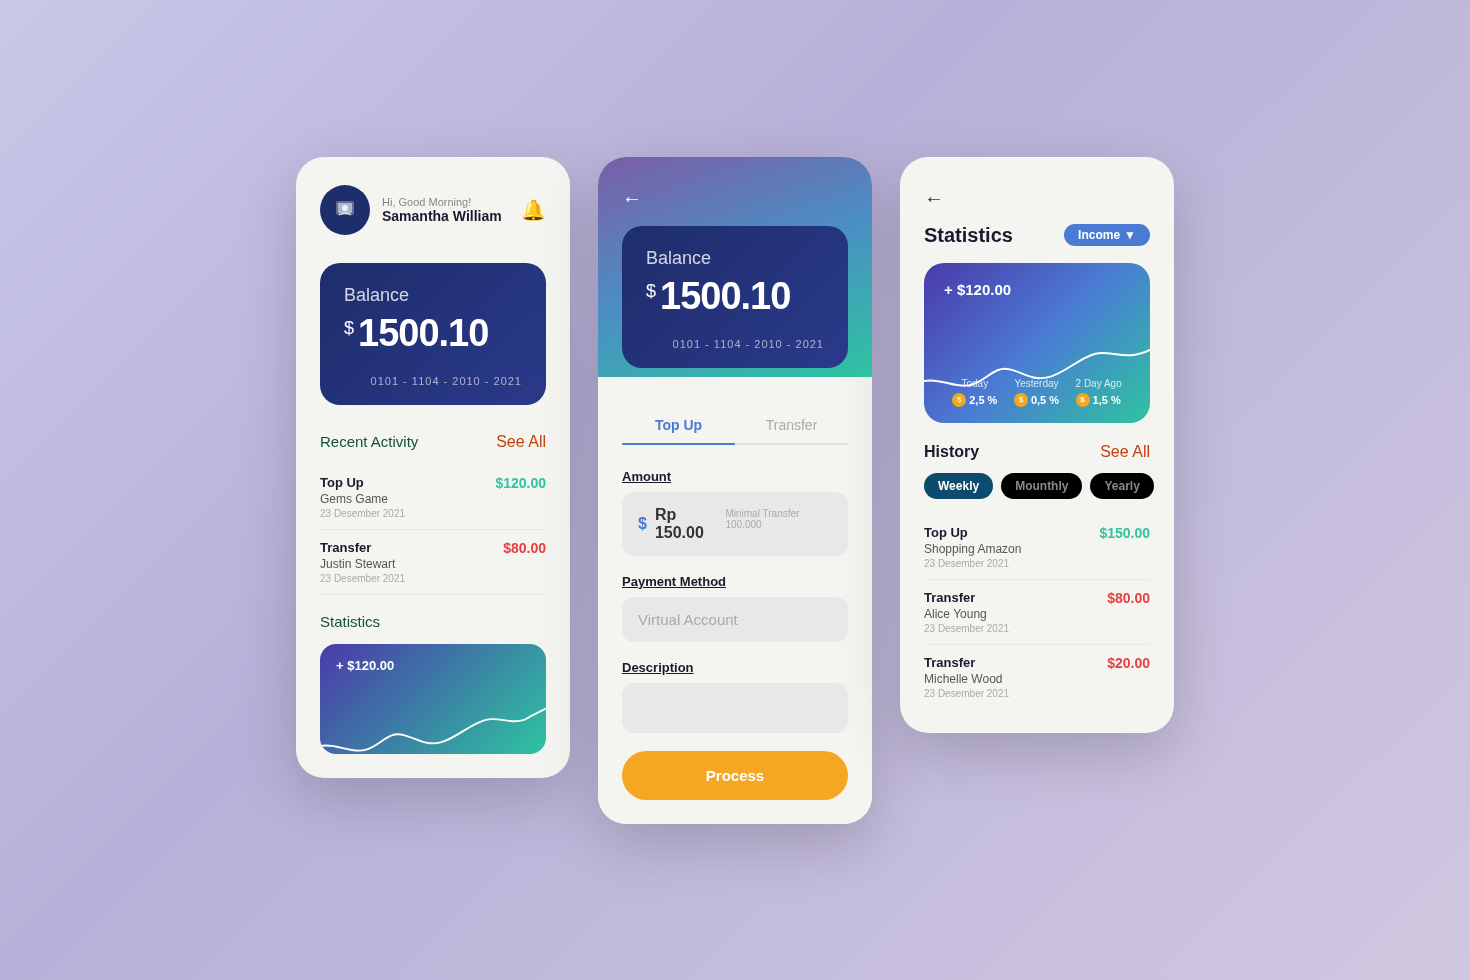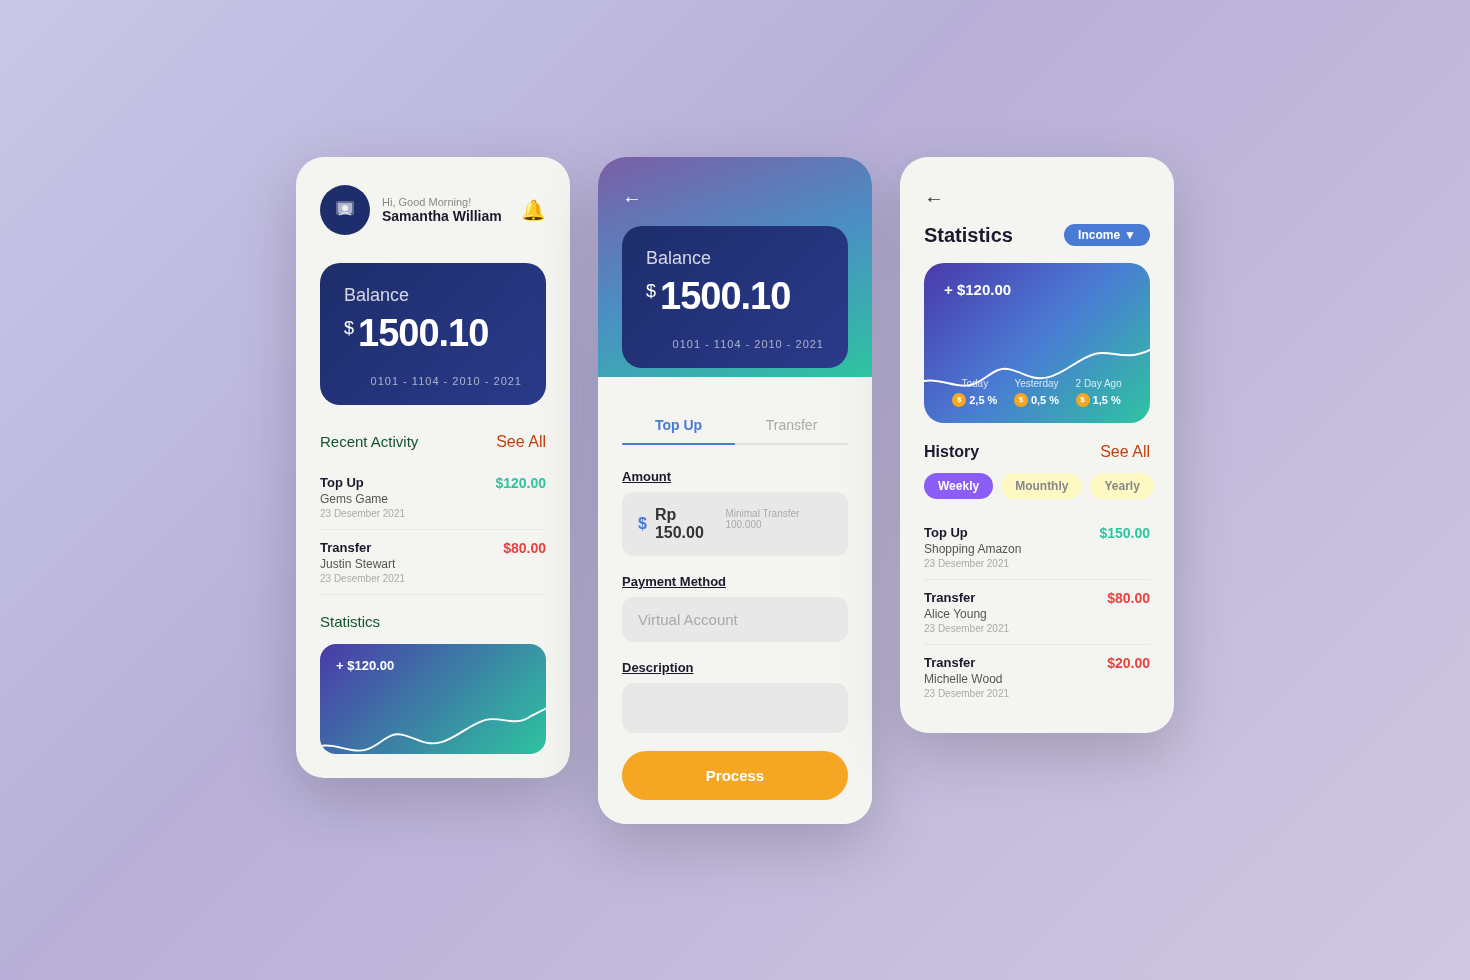--- a/index.html
+++ b/index.html
@@ -394,25 +394,25 @@
       gap: 8px;
       margin-bottom: 16px;
     }
     .filter-tab {
       padding: 6px 14px;
       border-radius: 20px;
       font-size: 12px;
       font-weight: 600;
     }
     .filter-tab.active {
-      background: #8b5cf6;
+      background: #0c4a6e;
       color: white;
     }
     .filter-tab.inactive {
-      background: #fef9c3;
+      background: #000000;
       color: #888;
       text-align: center;
     }
     .history-item {
       padding: 10px 0;
       border-bottom: 1px solid #e8e8e8;
     }
     .history-item:last-child { border-bottom: none; }
     .history-type {
       font-size: 13px;

